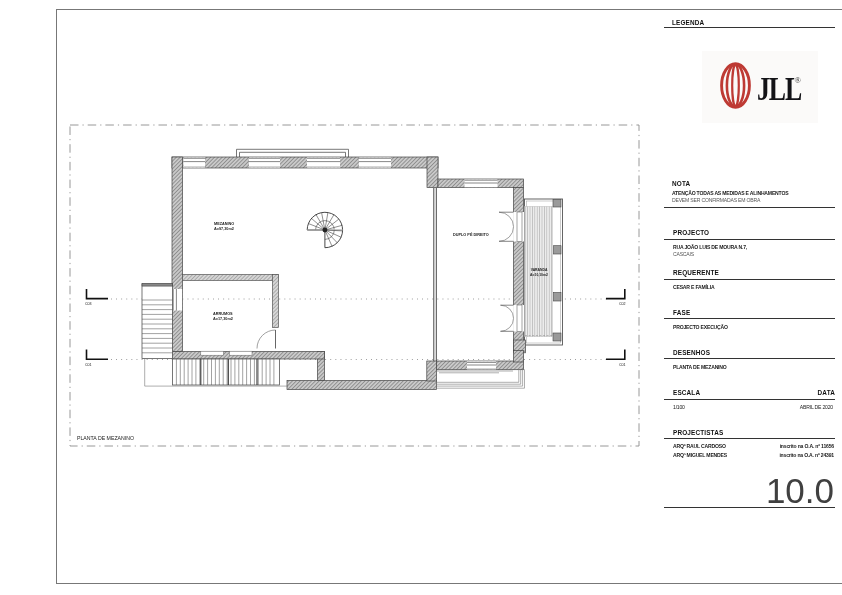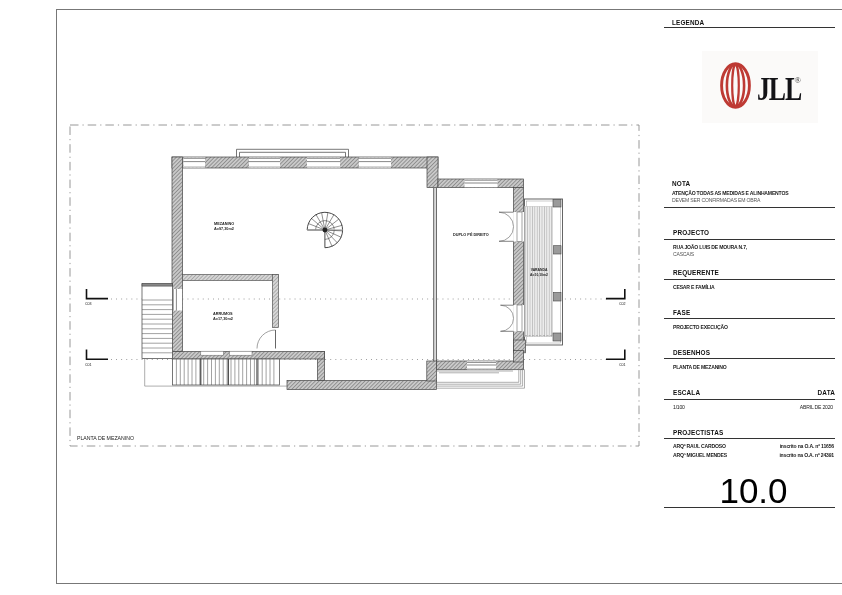--- a/index.html
+++ b/index.html
@@ -355,16 +355,16 @@
 <div class="rule" style="top:438.2px;"></div>
 
 <div class="tx" style="left:657px;top:443.2px;font-weight:bold;">ARQº RAUL CARDOSO</div>
 
 <div class="tx" style="left:657px;top:443.2px;width:161px;text-align:right;font-weight:bold;">inscrito na O.A. nº 11656</div>
 
 <div class="tx" style="left:657px;top:451.8px;font-weight:bold;">ARQª MIGUEL MENDES</div>
 
 <div class="tx" style="left:657px;top:451.8px;width:161px;text-align:right;font-weight:bold;">inscrito na O.A. nº 24391</div>
 
-<div style="position:absolute;left:657px;top:471px;width:161px;text-align:center;font-size:35px;color:#000000;font-family:'Liberation Sans',sans-serif;">10.0</div>
+<div style="position:absolute;left:657px;top:471px;width:161px;text-align:right;font-size:35px;color:#404040;font-family:'Liberation Sans',sans-serif;">10.0</div>
 
 <div class="rule" style="top:507.4px;"></div>
 </div>
 
 </body></html>

